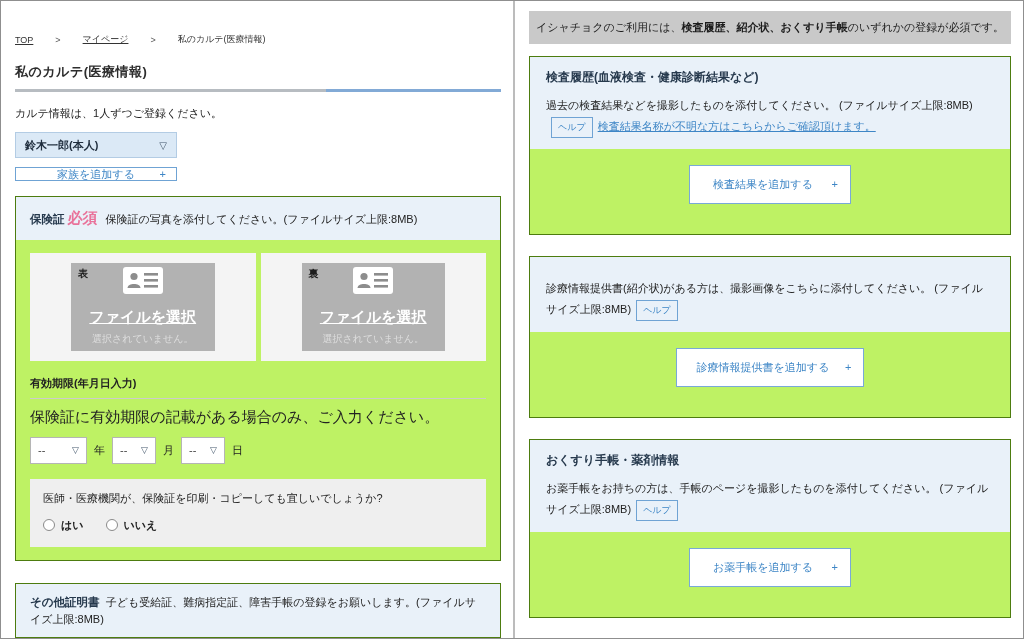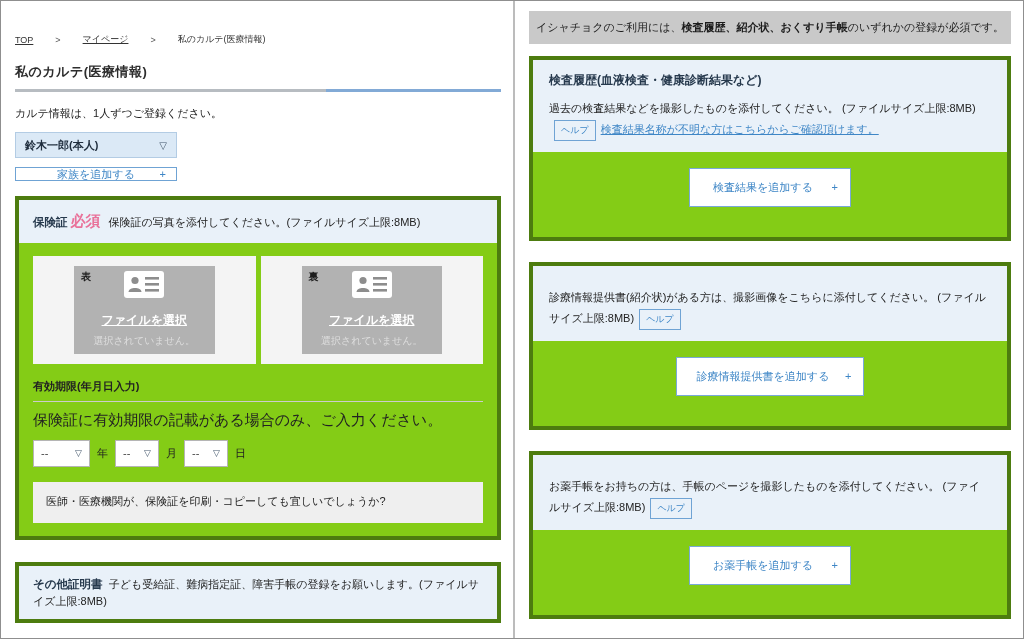--- a/index.html
+++ b/index.html
@@ -20,31 +20,31 @@
 
   .intro-note { margin-top:14px; font-size:11px; color:#222; }
 
   
   .person-select { margin-top:11px; width:162px; height:26px; background:#dbe9f6; border:1px solid #b3cce4; display:flex; align-items:center; padding:0 9px; font-size:11px; font-weight:bold; color:#1f2d3d; cursor:pointer; }
   .person-select .sel-arrow { margin-left:auto; font-size:10px; color:#42566b; font-weight:normal; }
   .add-family-btn { margin-top:9px; width:162px; height:14px; background:#fff; border:1px solid #6fa3d4; color:#3e86c6; font-size:11px; display:flex; align-items:center; justify-content:center; position:relative; cursor:pointer; }
   .add-family-btn .plus { position:absolute; right:10px; }
 
   
-  .card { border:4px solid #4d7c0f; background:#84cc16; }
+  .card { border:1px solid #4d7c0f; background:#bef264; }
   .card-band { background:#e9f1f9; padding:10px 14px; font-size:11px; color:#222; line-height:1.5; }
   .band-title { font-weight:bold; font-size:11.5px; color:#26394d; }
   .required-badge { color:#e9729a; font-size:15px; font-weight:bold; margin:0 8px 0 3px; }
 
   .insurance-card { margin-top:15px; }
   .uploads-row { display:flex; gap:5px; padding:13px 14px 0 14px; }
   .upload-outer { flex:1; background:#f4f4f4; padding:10px 41px; height:108px; }
   .upload-inner { background:#b2b2b2; height:88px; position:relative; display:flex; flex-direction:column; align-items:center; justify-content:center; cursor:pointer; }
   .side-label { position:absolute; top:4px; left:7px; font-size:10px; font-weight:bold; color:#1d1d1d; }
-  .file-select-label { color:#fff; font-weight:bold; font-size:12px; text-decoration:underline; margin-top:14px; }
+  .file-select-label { color:#fff; font-weight:bold; font-size:15px; text-decoration:underline; margin-top:14px; }
   .file-status { color:#dedede; font-size:10px; margin-top:5px; }
 
   .expiry-block { padding:0 14px; margin-top:15px; }
   .expiry-title { font-size:11px; font-weight:bold; color:#222; border-bottom:1px solid #ccc; padding-bottom:7px; }
   .expiry-note { font-size:15px; margin-top:9px; color:#222; }
   .date-row { display:flex; align-items:center; gap:7px; margin-top:10px; font-size:11px; color:#222; }
   .date-select { border:1px solid #b5b5b5; background:#fff; height:27px; display:flex; align-items:center; padding:0 7px; font-size:11px; color:#444; cursor:pointer; }
   .date-select .sel-arrow { margin-left:auto; font-size:9px; color:#42566b; }
   .sel-year { width:57px; } .sel-month { width:44px; } .sel-day { width:44px; }
 
@@ -157,20 +157,30 @@
           <div class="date-select sel-day">
             <span>--</span>
             <span class="sel-arrow">▽</span>
           </div>
           <span>日</span>
         </div>
       </div>
 
       <div class="question-box">
         <div>医師・医療機関が、保険証を印刷・コピーしても宜しいでしょうか?</div>
+        <div class="radio-row">
+          <span class="radio-option">
+            <span class="radio-circle"></span>
+            <span>はい</span>
+          </span>
+          <span class="radio-option">
+            <span class="radio-circle"></span>
+            <span>いいえ</span>
+          </span>
+        </div>
       </div>
     </div>
 
     <div class="card other-card">
       <div class="card-band">
         <span class="band-title">その他証明書</span>&nbsp;&nbsp;<span>子ども受給証、難病指定証、障害手帳の登録をお願いします。(ファイルサイズ上限:8MB)</span>
       </div>
 
     </div>
 
@@ -208,20 +218,21 @@
       <div class="rc-body">
         <div class="add-btn">
           <span>診療情報提供書を追加する</span>
           <span class="plus">+</span>
         </div>
       </div>
     </div>
 
     <div class="card right-card">
       <div class="rc-band">
+        <div class="rc-title">おくすり手帳・薬剤情報</div>
         <div class="rc-desc">
           <span>お薬手帳をお持ちの方は、手帳のページを撮影したものを添付してください。 (ファイルサイズ上限:8MB)</span><span class="help-pill">ヘルプ</span>
         </div>
       </div>
       <div class="rc-body">
         <div class="add-btn">
           <span>お薬手帳を追加する</span>
           <span class="plus">+</span>
         </div>
       </div>

